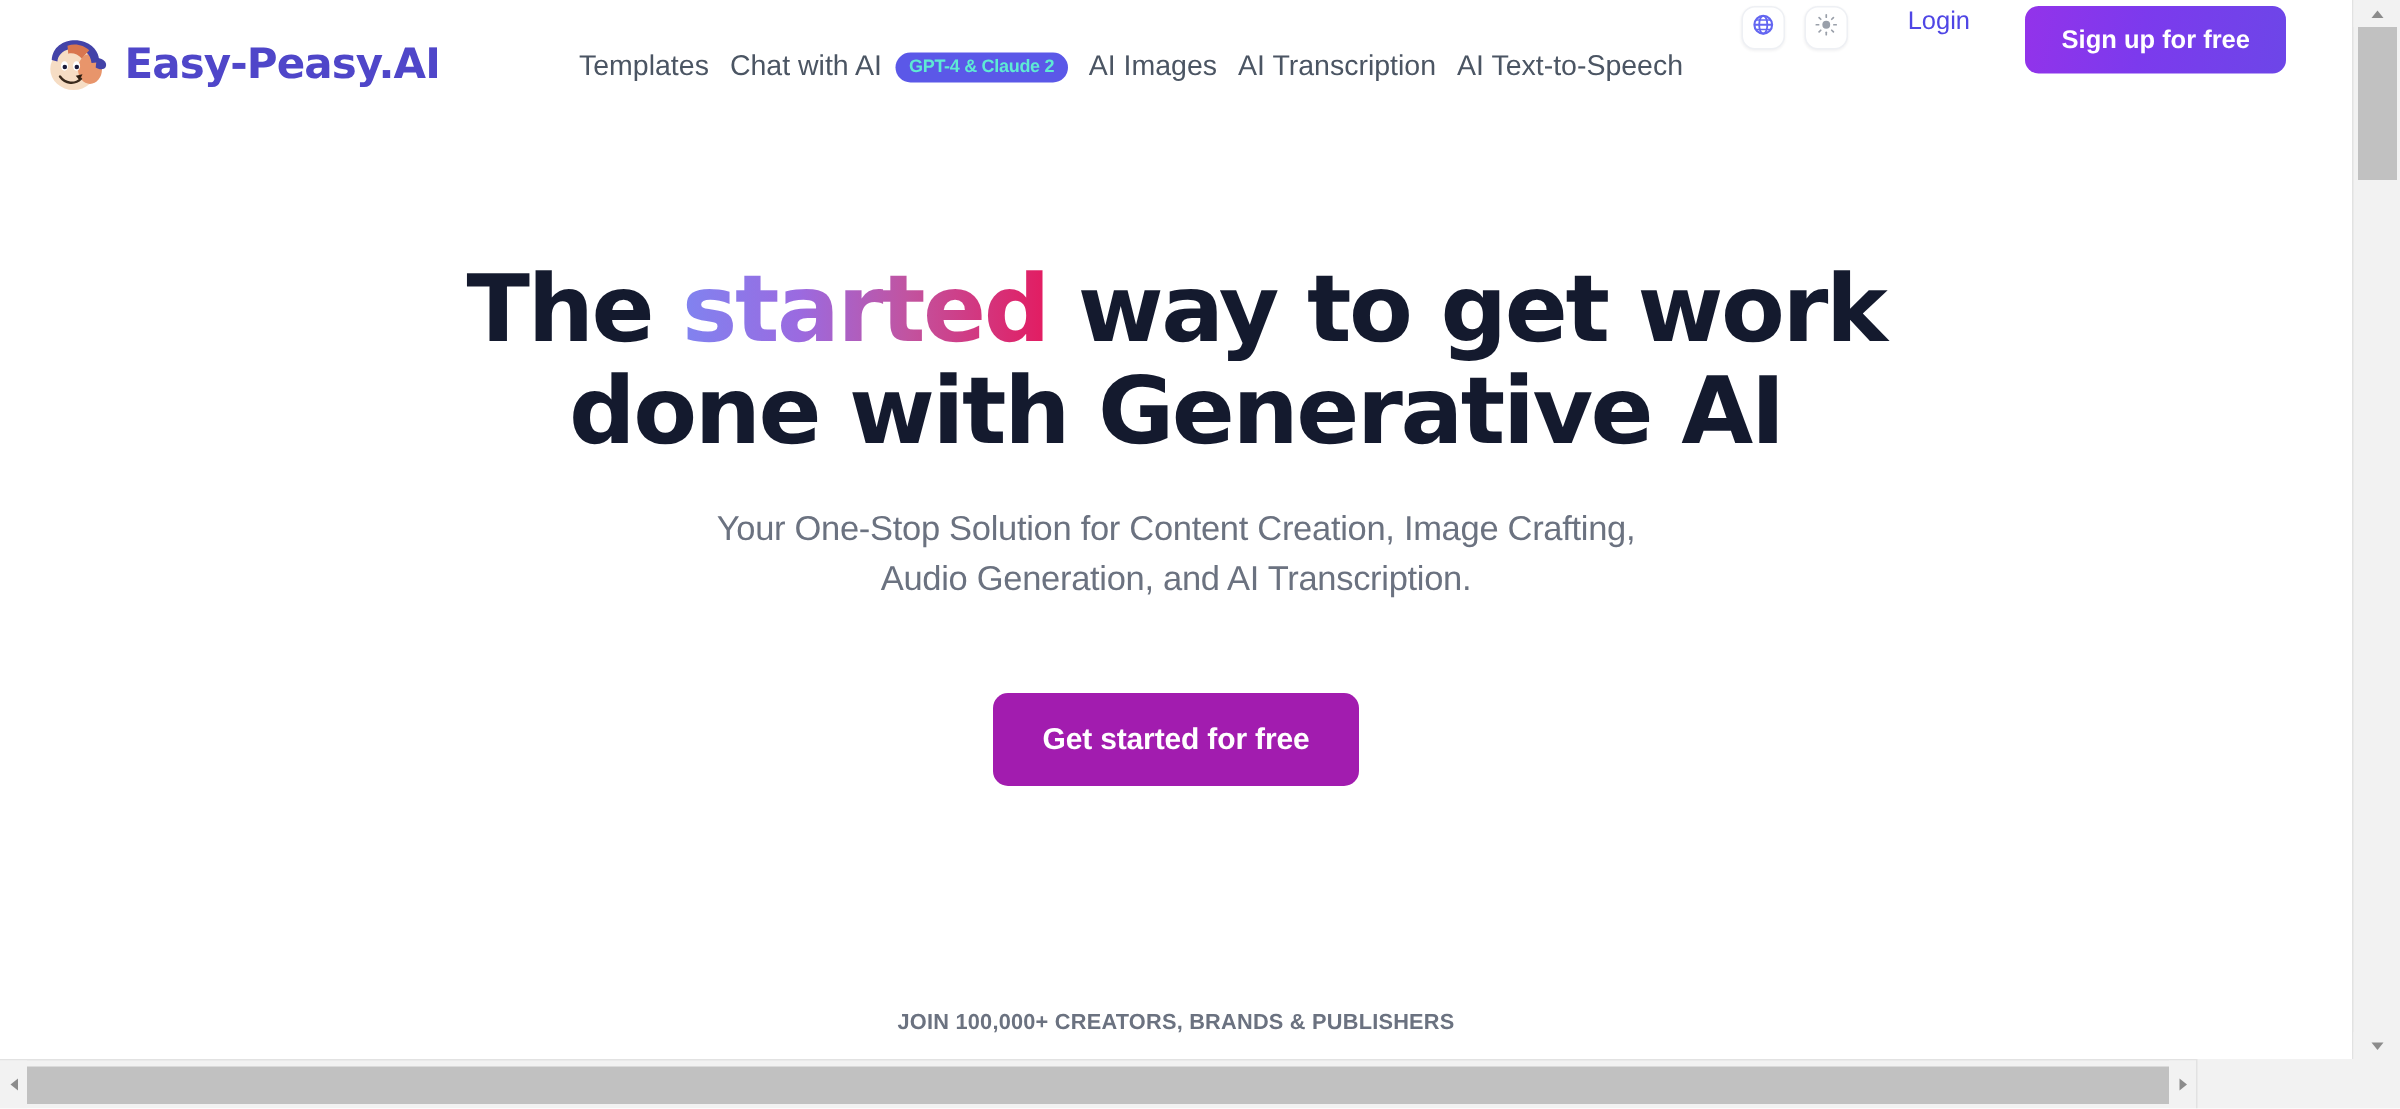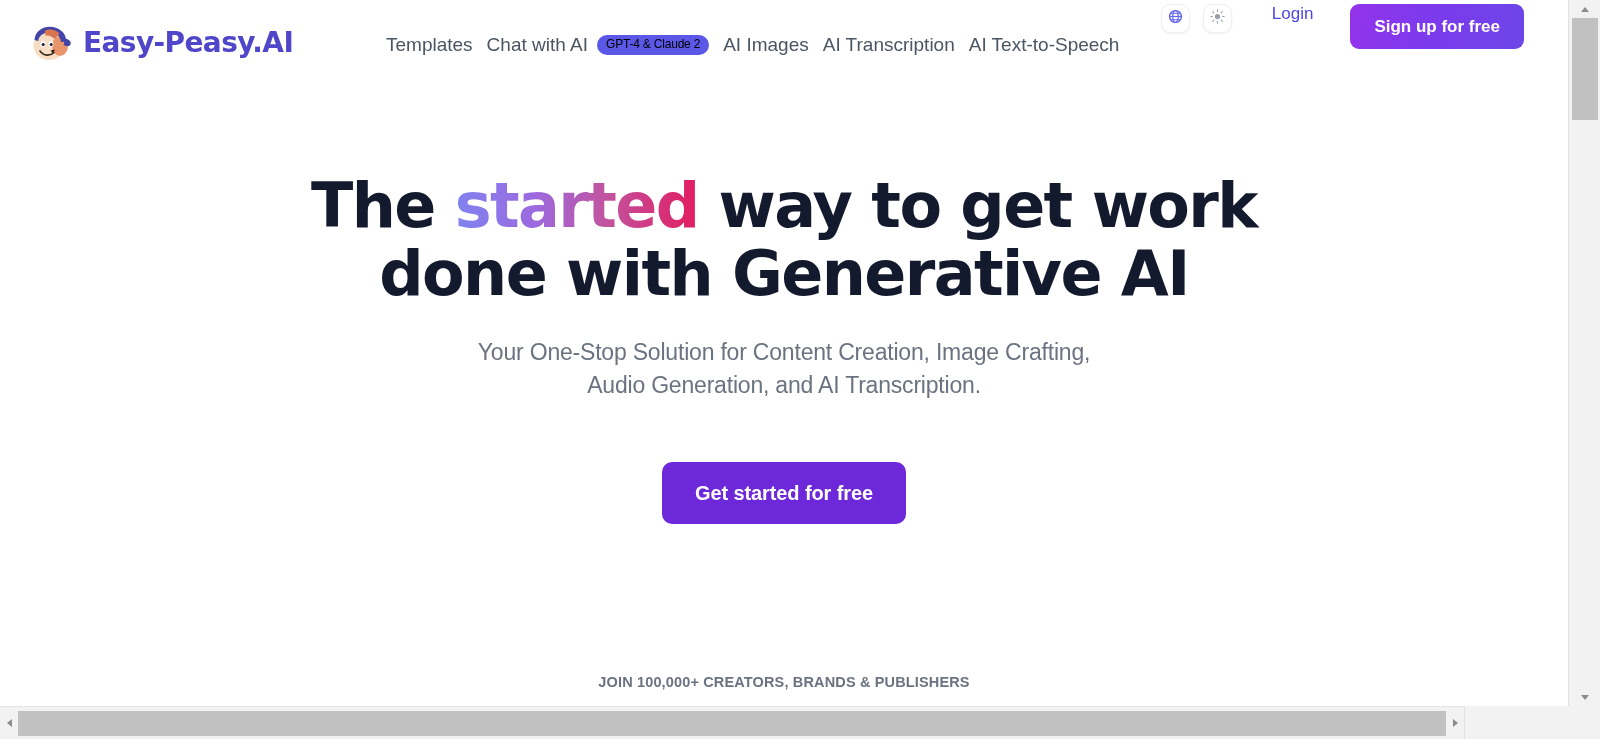--- a/index.html
+++ b/index.html
@@ -85,23 +85,23 @@
     padding: 0;
     line-height: 30px;
   }
   .nav-item { display: flex; align-items: center; }
   .nav-item + .nav-item { margin-left: 14px; }
 
   .nav-badge {
     display: inline-block;
     margin-left: 9px;
     background: #5b58e8;
-    color: #000000;
+    color: #5eead4;
     font-size: 12px;
-    font-weight: normal;
+    font-weight: bold;
     letter-spacing: -0.2px;
     padding: 3px 9px 4px;
     border-radius: 11px;
     white-space: nowrap;
     line-height: 13px;
   }
 
   .header-right {
     position: absolute;
     right: 44px;
@@ -188,21 +188,21 @@
 
   .hero-cta {
     display: inline-flex;
     align-items: center;
     justify-content: center;
     margin-top: 44px;
     height: 62px;
     padding: 0 33px;
     border: none;
     border-radius: 10px;
-    background: #6d28d9;
+    background: #a21caf;
     color: #ffffff;
     font-family: "Liberation Sans", sans-serif;
     font-size: 20px;
     font-weight: bold;
     letter-spacing: -0.1px;
     cursor: pointer;
   }
 
   .social-proof {
     margin-top: 150px;

